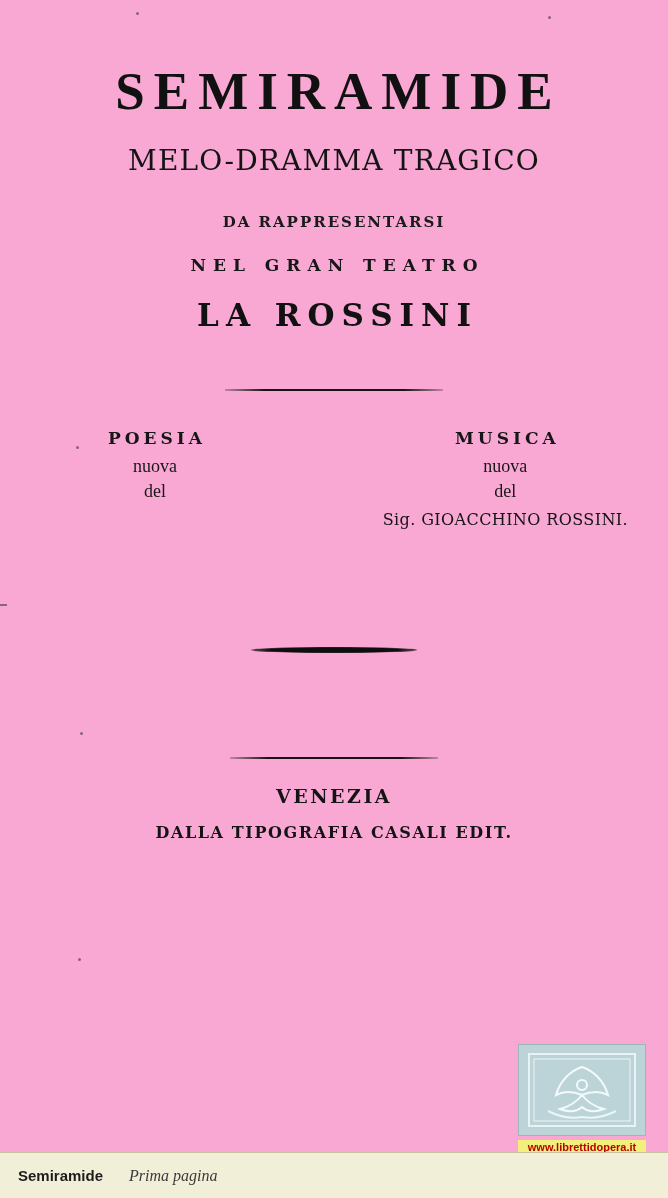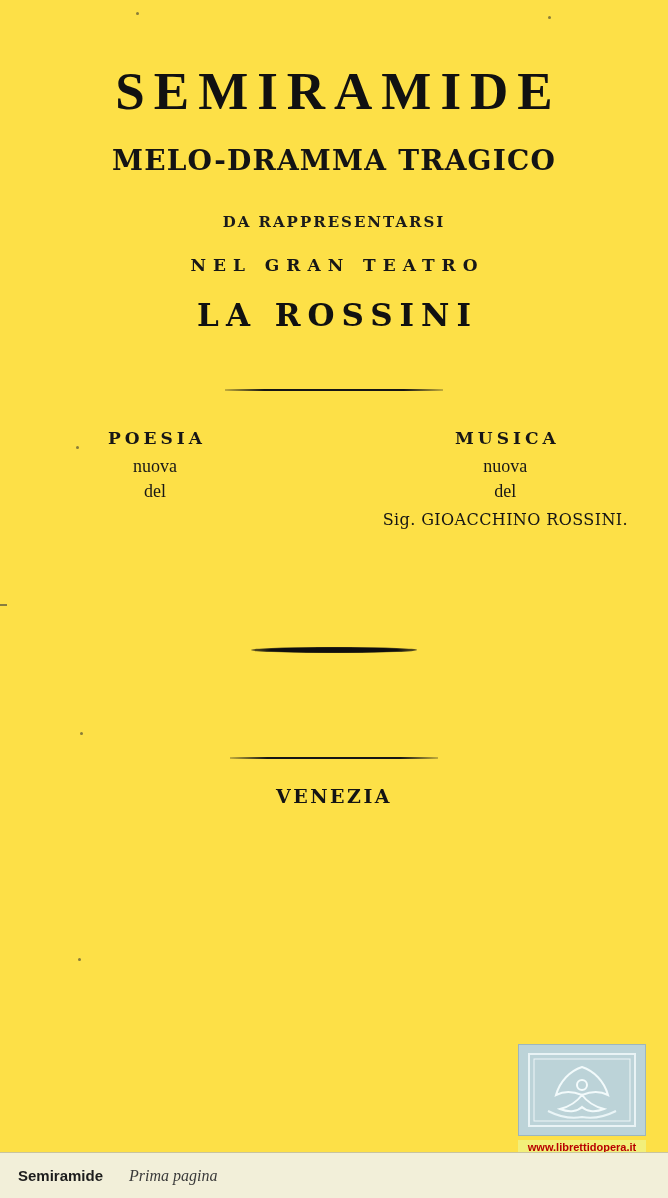--- a/index.html
+++ b/index.html
@@ -14,21 +14,21 @@
     color: #1a1a1a;
     position: relative;
     overflow: hidden;
   }
 
   .page {
     position: absolute;
     left: 0; top: 0;
     width: 668px;
     height: 1198px;
-    background: #fde047;
+    background: #f9a8d4;
   }
 
   
   .speck {
     position: absolute;
     background: #2b2b2b;
     border-radius: 50%;
     opacity: .55;
   }
 
@@ -50,21 +50,21 @@
     font-weight: 700;
     color: #111;
     text-indent: 9px;
     line-height: 1.05;
   }
 
   .subtitle {
     margin-top: 24px;
     font-family: "DejaVu Serif", serif;
     font-size: 28px;
-    font-weight: 700;
+    font-weight: 400;
     letter-spacing: 1.2px;
     color: #141414;
   }
 
   .line-small-caps {
     margin-top: 36px;
     font-family: "DejaVu Serif", serif;
     font-size: 15px;
     font-weight: 700;
     letter-spacing: 2.0px;
@@ -286,20 +286,21 @@
         <div class="credit-sub2">del</div>
         <div class="credit-name">Sig. GIOACCHINO ROSSINI.</div>
       </div>
     </div>
 
     <div class="rule rule-thick"></div>
 
     <div class="rule rule-bottom"></div>
 
     <div class="imprint-city">VENEZIA</div>
+    <div class="imprint-printer">DALLA TIPOGRAFIA CASALI EDIT.</div>
 
   </div>
 
   <div class="logo-box">
     <svg width="112" height="78" viewBox="0 0 112 78" aria-hidden="true">
       <rect x="3" y="3" width="106" height="72" fill="none" stroke="#e9f3f5" stroke-width="2"></rect>
       <rect x="8" y="8" width="96" height="62" fill="none" stroke="#eef6f7" stroke-width="1"></rect>
       <path d="M56 16 C44 20, 34 30, 30 44 C38 40, 46 40, 56 44 C66 40, 74 40, 82 44 C78 30, 68 20, 56 16 Z" fill="none" stroke="#f2fafb" stroke-width="2"></path>
       <path d="M56 44 C50 52, 42 56, 34 58 C44 62, 52 60, 56 56 C60 60, 68 62, 78 58 C70 56, 62 52, 56 44 Z" fill="none" stroke="#f2fafb" stroke-width="2"></path>
       <circle cx="56" cy="34" r="5" fill="none" stroke="#f4fbfc" stroke-width="2"></circle>

